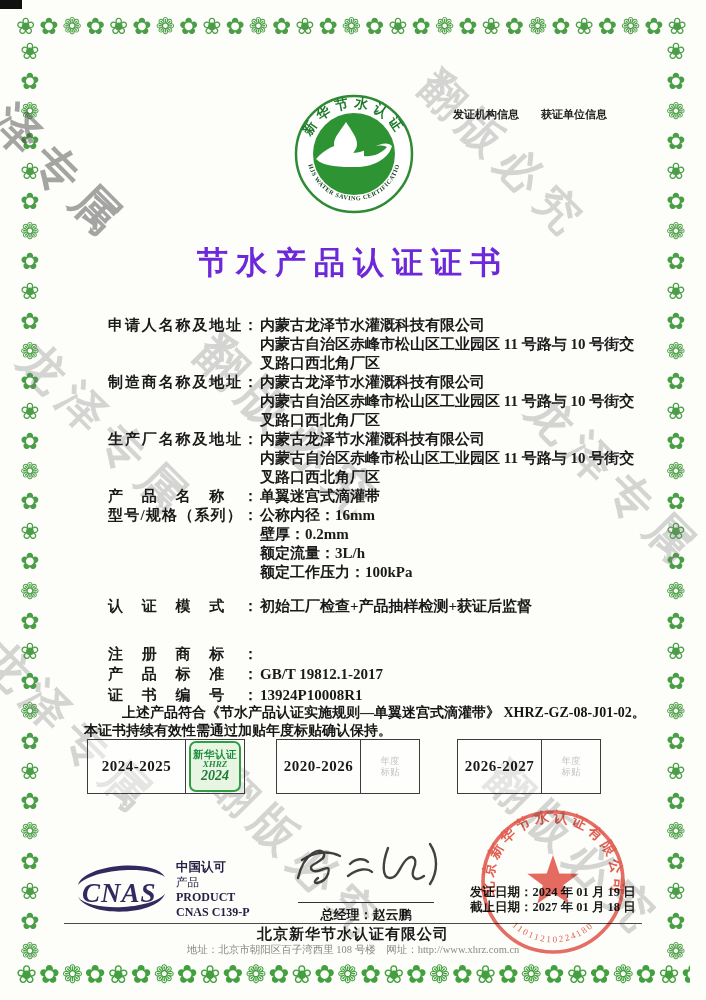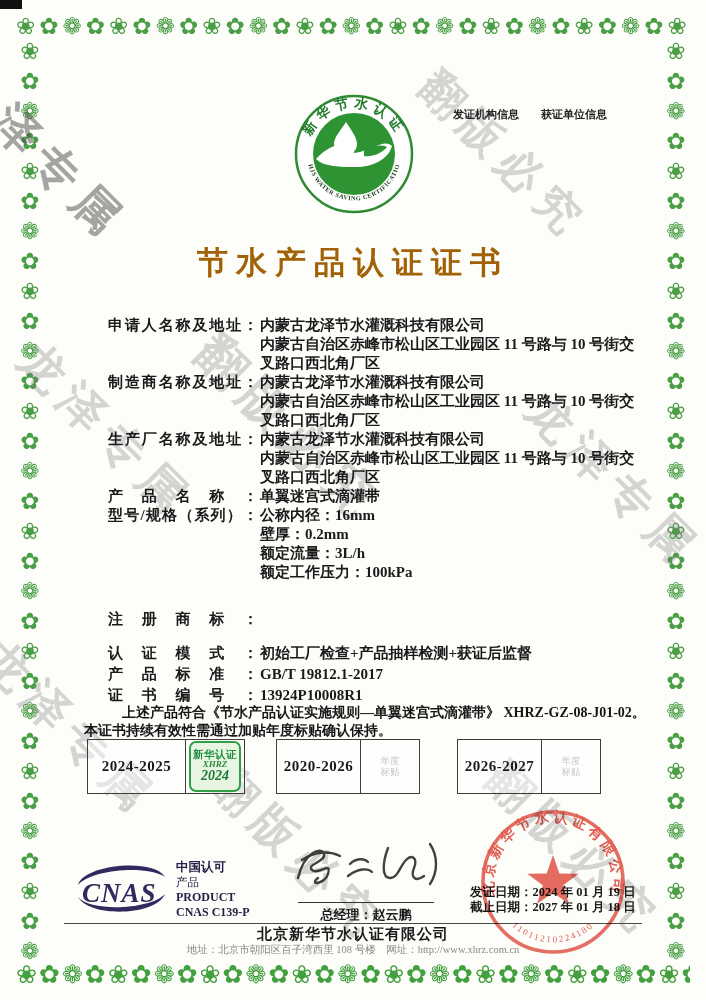--- a/index.html
+++ b/index.html
@@ -30,21 +30,21 @@
   .wm7{left:240px;top:752px;font-size:46px;}
   .wm8{left:516px;top:748px;font-size:46px;}
   
   .logo{position:absolute;left:292px;top:92px;width:124px;height:124px;}
   .qr-group{position:absolute;left:453px;top:82px;display:flex;gap:26px;}
   .qr-col{display:flex;align-items:center;width:62px;}
   .qr{width:58px;height:58px;}
   .qr svg{width:100%;height:100%;}
   .qr-label{margin-top:6px;font-size:11px;font-weight:bold;white-space:nowrap;color:#222;}
   .title{position:absolute;left:0;top:242px;width:100%;text-align:center;
-         font-size:31px;font-weight:bold;letter-spacing:8px;color:#a16207;}
+         font-size:31px;font-weight:bold;letter-spacing:8px;color:#6d28d9;}
   
   .fields{position:absolute;left:108px;top:316px;width:545px;font-size:15px;
           font-weight:600;line-height:19px;}
   .field{display:flex;align-items:flex-start;}
   .field-label{width:150px;flex:0 0 150px;text-align:justify;text-align-last:justify;white-space:nowrap;}
   .field-value{flex:1;padding-left:2px;}
   .gap-lg{margin-top:28px;}
   .gap-md{margin-top:14px;}
   .row-tall{line-height:21px;}
   
@@ -657,30 +657,30 @@
     </div>
     <div class="field">
       <span class="field-label">型号/规格（系列）：</span>
       <span class="field-value">
         <div>公称内径：16mm</div>
         <div>壁厚：0.2mm</div>
         <div>额定流量：3L/h</div>
         <div>额定工作压力：100kPa</div>
       </span>
     </div>
+    <div class="field gap-md row-tall">
+      <span class="field-label">认证模式：</span>
+      <span class="field-value">
+        <div>初始工厂检查+产品抽样检测+获证后监督</div>
+      </span>
+    </div>
     <div class="field gap-lg">
       <span class="field-label">注册商标：</span>
       <span class="field-value">
         <div></div>
-      </span>
-    </div>
-    <div class="field gap-md row-tall">
-      <span class="field-label">认证模式：</span>
-      <span class="field-value">
-        <div>初始工厂检查+产品抽样检测+获证后监督</div>
       </span>
     </div>
     <div class="field row-tall">
       <span class="field-label">产品标准：</span>
       <span class="field-value">
         <div>GB/T 19812.1-2017</div>
       </span>
     </div>
     <div class="field row-tall">
       <span class="field-label">证书编号：</span>

